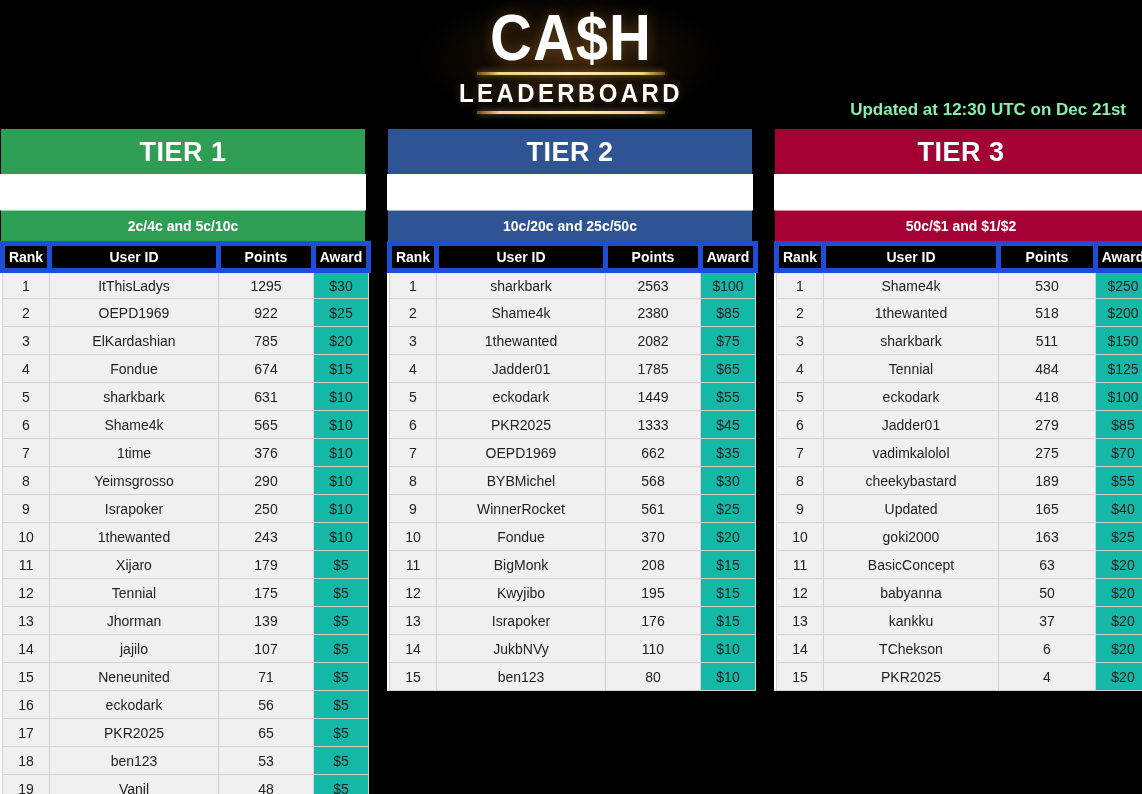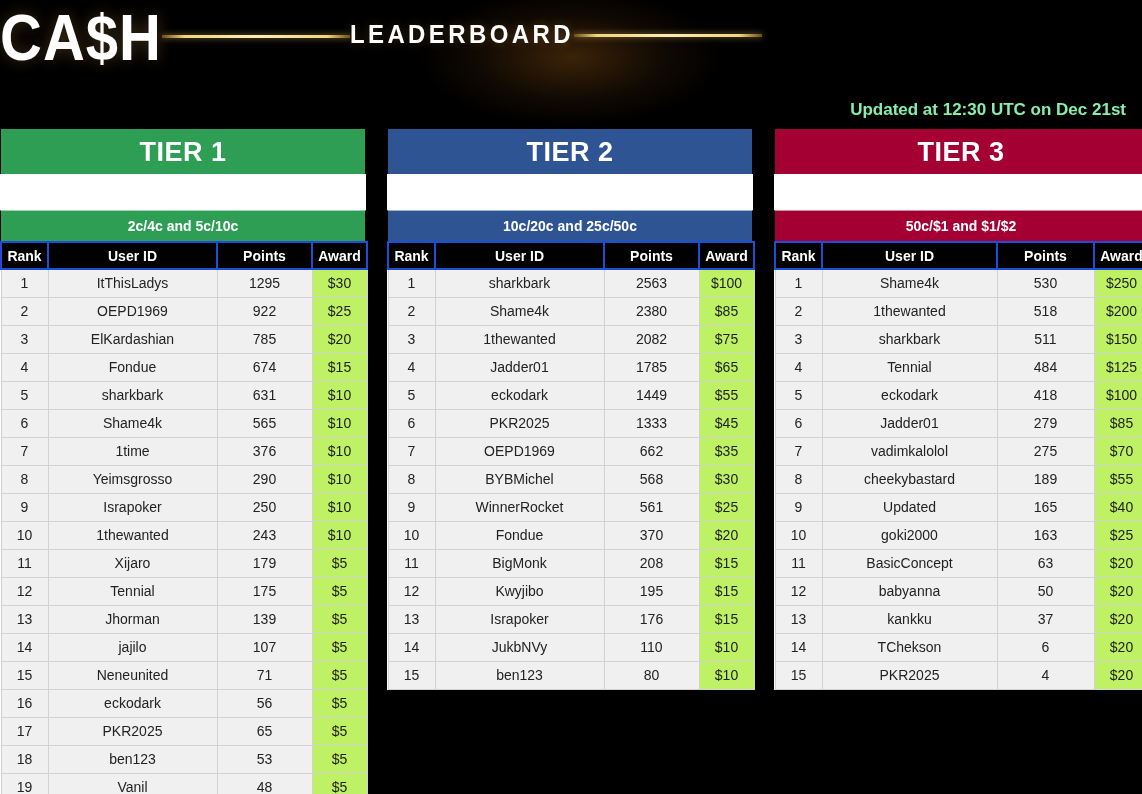--- a/index.html
+++ b/index.html
@@ -15,21 +15,21 @@
   
   .header {
     position: relative;
     height: 128px;
     background: #000000;
     overflow: hidden;
   }
   .logo-wrap {
     position: absolute;
     left: 0; right: 0; top: 4px;
-    display: flex; flex-direction: row;
+    display: flex; flex-direction: column;
     align-items: center; justify-content: flex-start;
   }
   .logo-glow {
     position: absolute;
     left: 50%; top: -10px;
     transform: translateX(-50%);
     width: 300px; height: 135px;
     background: radial-gradient(ellipse at 50% 50%, rgba(70,40,10,0.85) 0%, rgba(30,18,5,0.5) 45%, rgba(0,0,0,0) 72%);
     pointer-events: none;
   }
@@ -117,35 +117,35 @@
     border-collapse: collapse;
     table-layout: fixed;
     font-size: 14px;
   }
   table.tier-table th {
     background: #000000;
     color: #ffffff;
     font-weight: bold;
     font-size: 14px;
     height: 27px;
-    border: 2px solid #1d4ed8;
+    border: 5px solid #1d4ed8;
     text-align: center;
     padding: 0;
   }
   table.tier-table td {
     height: 28px;
     border: 1px solid #d2d2d2;
     text-align: center;
     color: #222222;
     padding: 0 2px;
     background: #f0f0f0;
     white-space: nowrap;
     overflow: hidden;
   }
-  table.tier-table td.award { background: #bef264; }
+  table.tier-table td.award { background: #14b8a6; }
 
   .col-rank  { width: 47px; }
   .col-user  { width: 169px; }
   .col-pts   { width: 95px; }
   .col-award { width: 55px; }
   .t3 .col-user { width: 175px; }
   .t3 .col-pts  { width: 97px; }
 </style>
 </head>
 <body>

